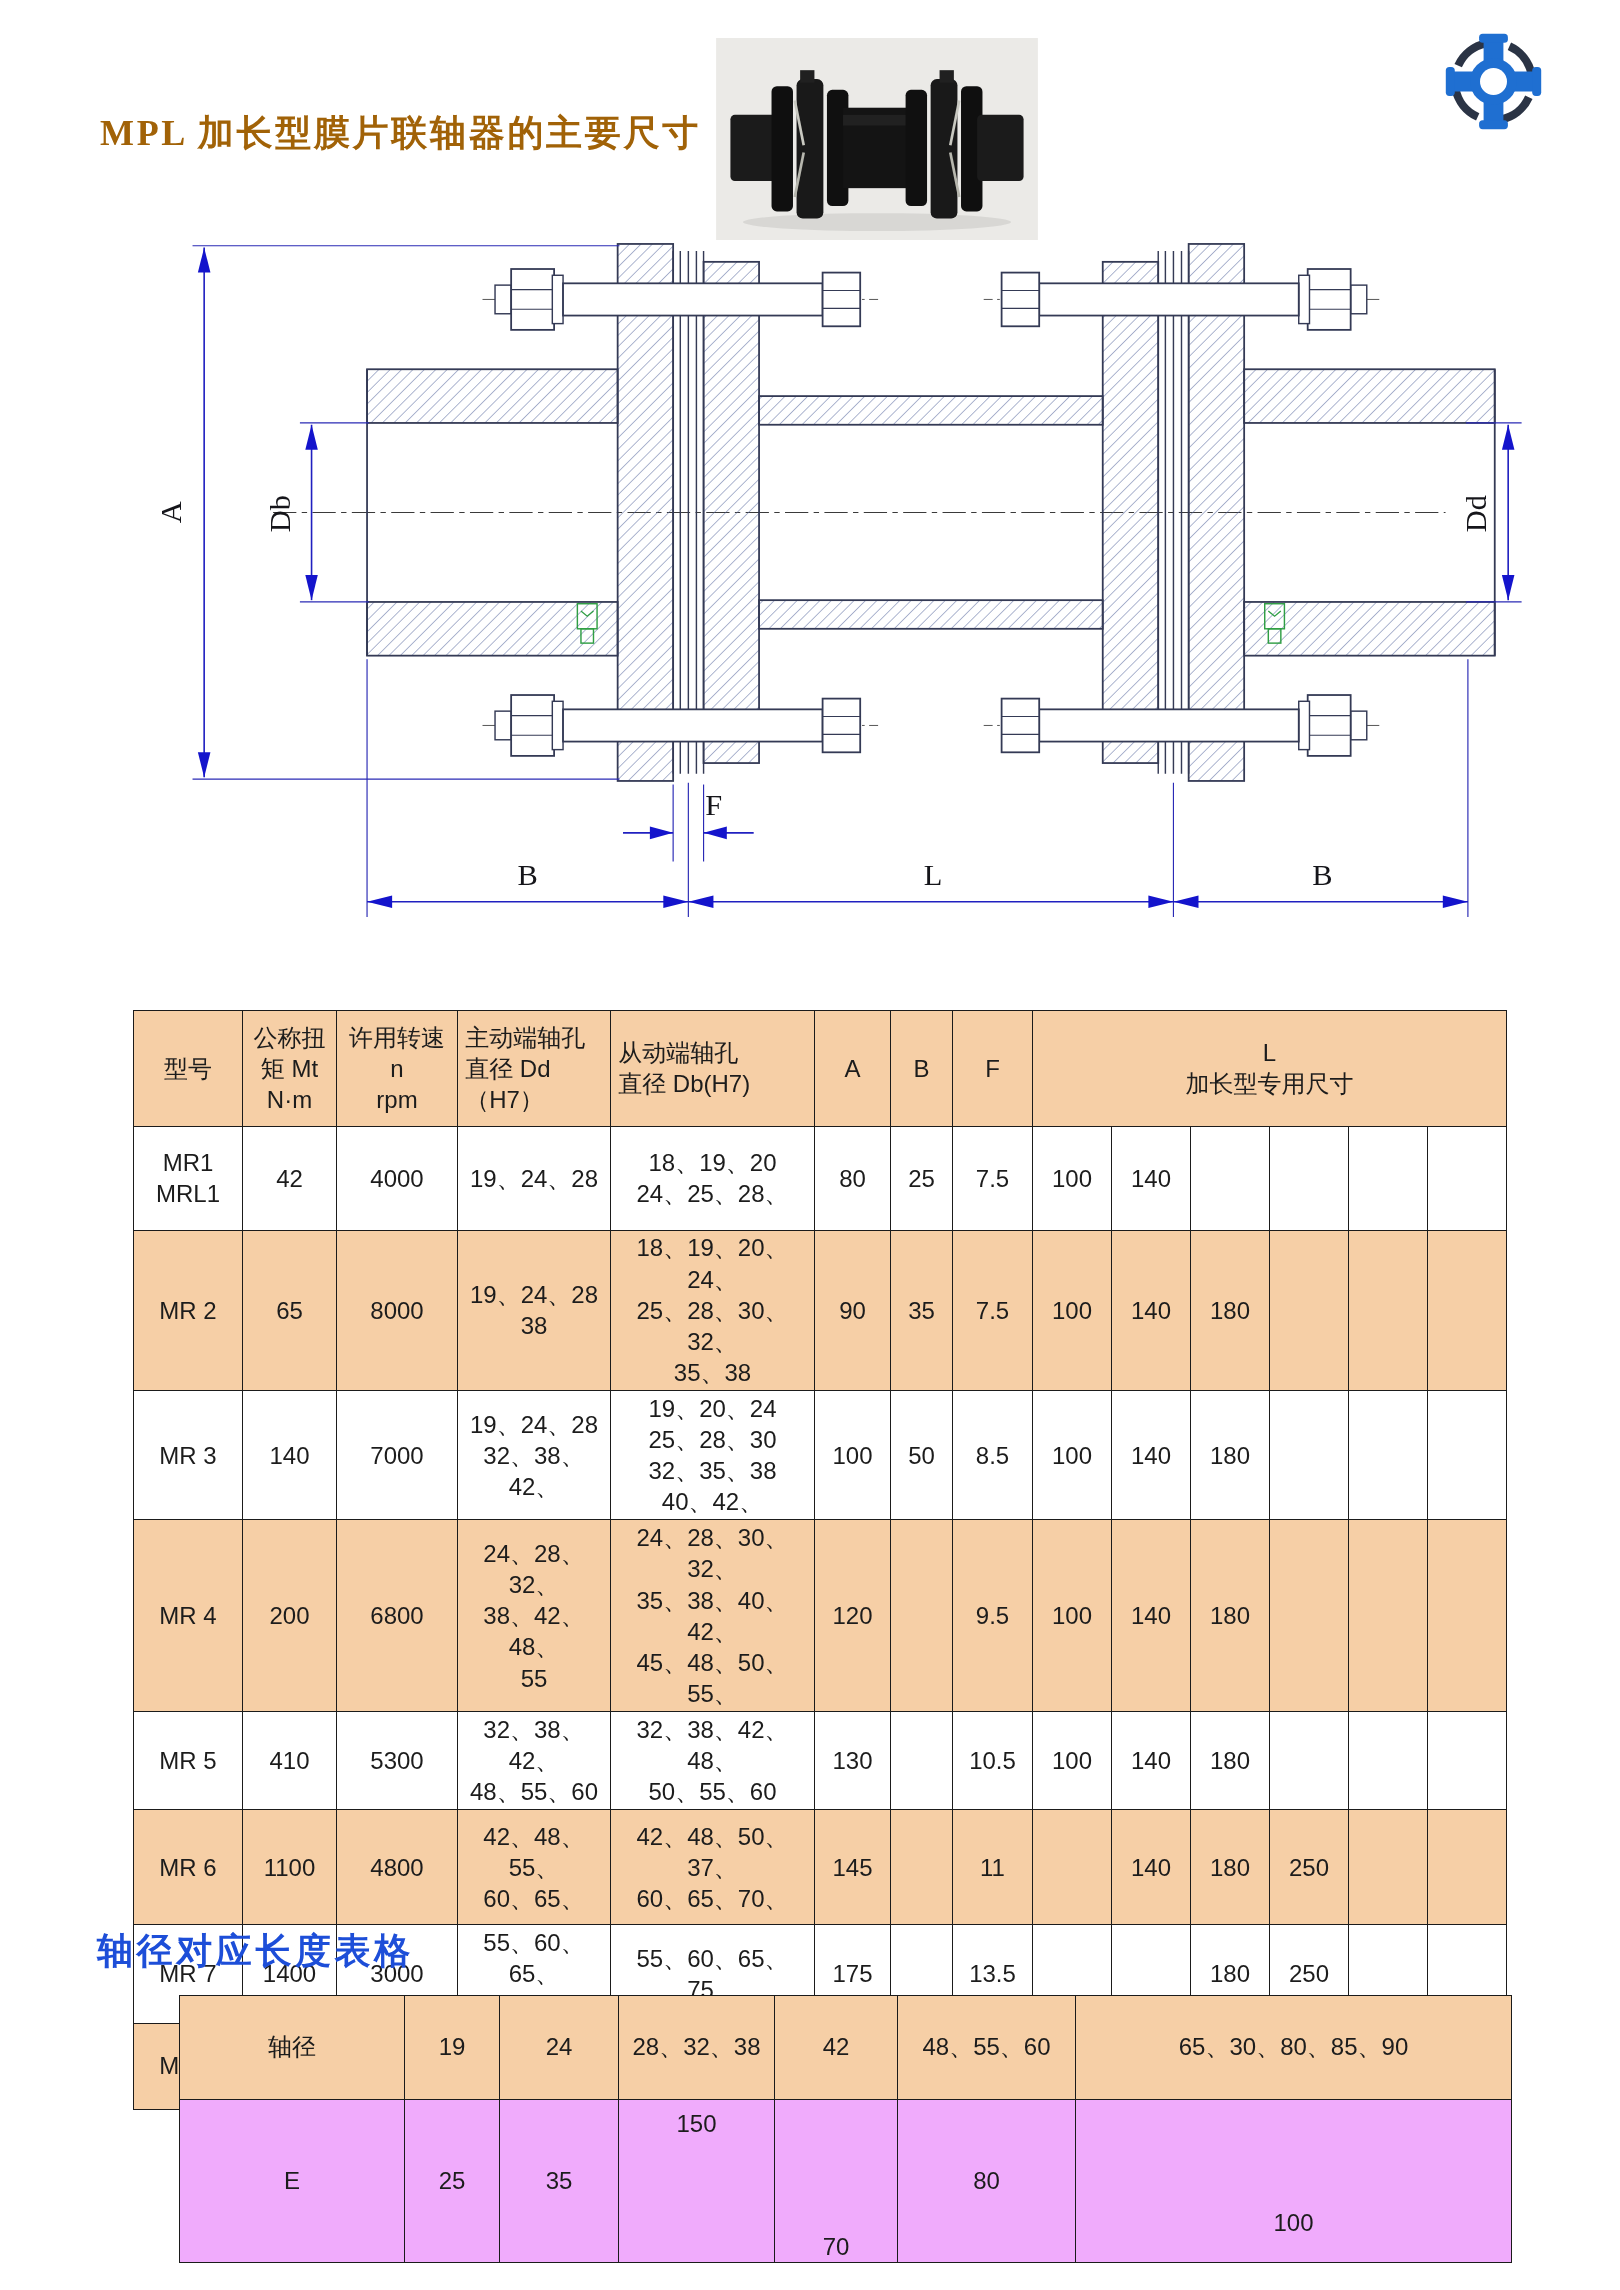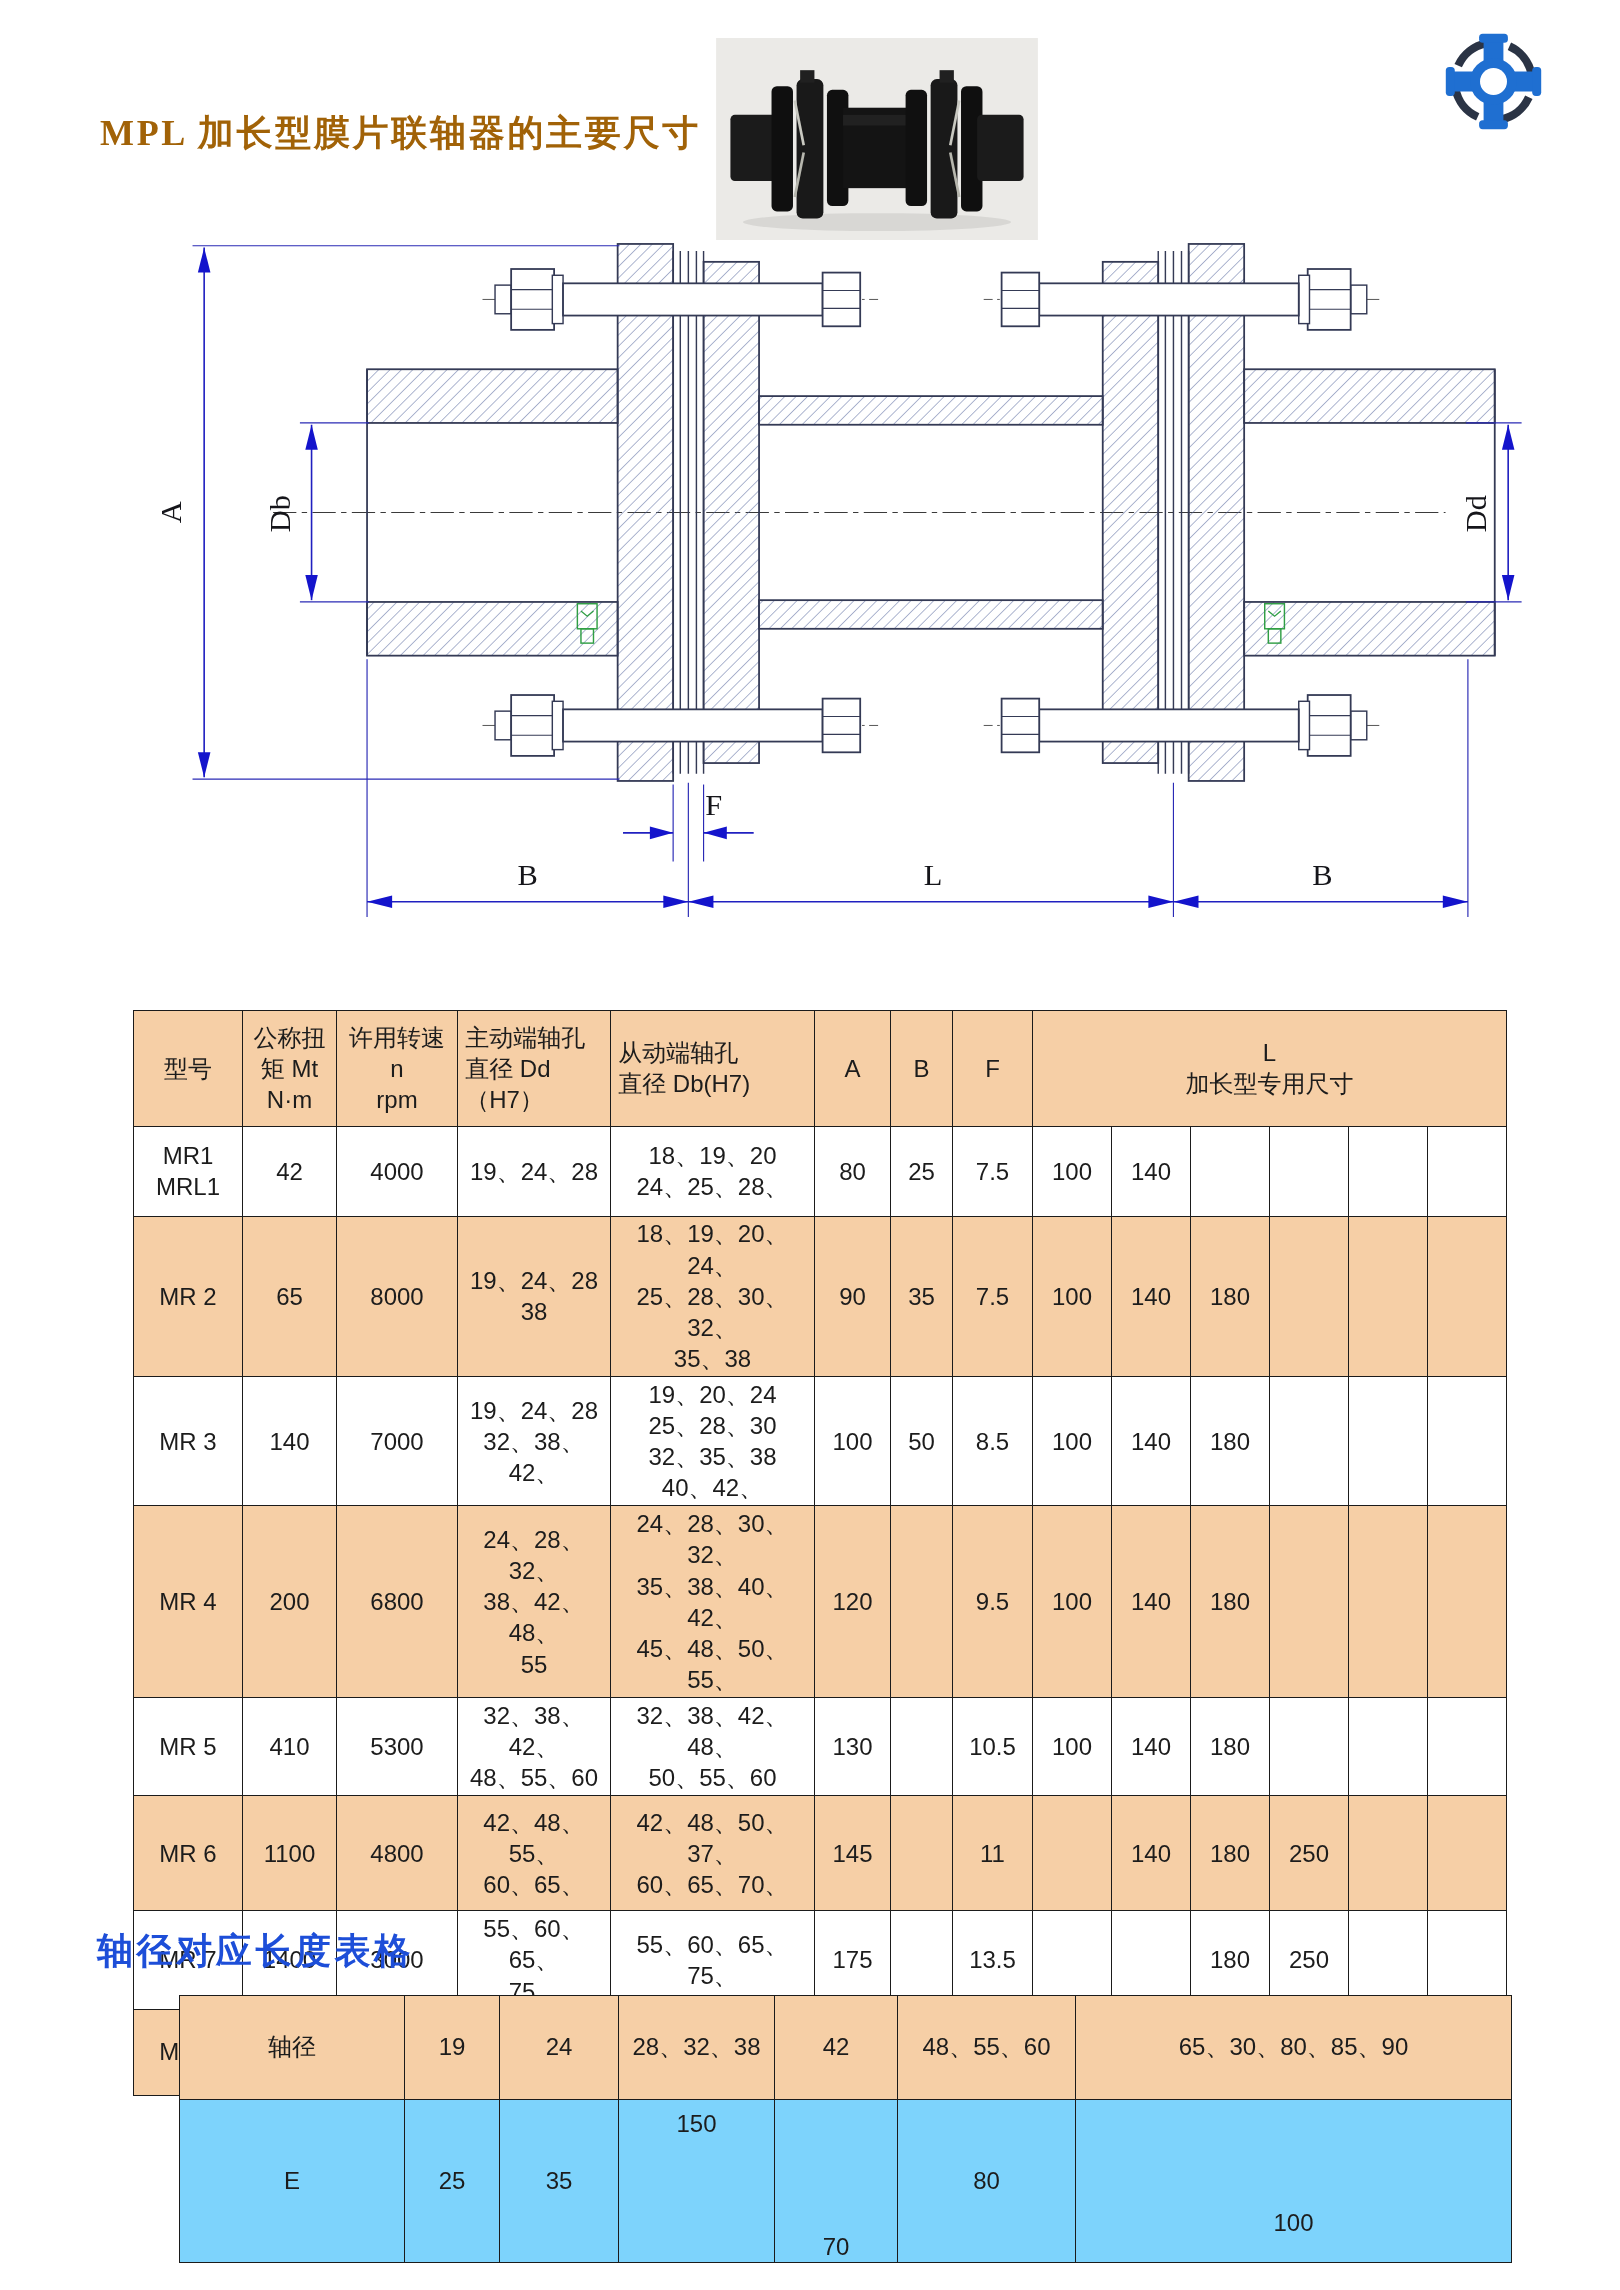--- a/index.html
+++ b/index.html
@@ -28,21 +28,21 @@
   .main-table thead td{background:#f6cfa6;height:111px;}
   .main-table td.al{text-align:left;padding-left:7.2px;}
   .main-table tr.peach td{background:#f6cfa6;}
 
   
   .section-title{position:absolute;left:97px;top:1927px;font-size:36px;font-weight:bold;
                  color:#1d4ed8;font-family:"Liberation Serif",serif;letter-spacing:3.6px;}
   .len-table{position:absolute;left:148px;top:1995px;width:1332px;font-size:24px;margin-left:31px;}
   .len-table td{border:1.8px solid #1b1b1b;text-align:center;vertical-align:middle;padding:1.8px 3.6px;}
   .len-table tr.head td{background:#f6cfa6;height:99px;}
-  .len-table tr.body td{background:#7dd3fc;height:136px;}
+  .len-table tr.body td{background:#f0abfc;height:136px;}
   .len-table td.va-top{vertical-align:top;padding-top:10.7px;}
   .len-table td.va-bot{vertical-align:bottom;padding-bottom:1px;}
   .len-table td.va-low{vertical-align:bottom;padding-bottom:25px;}
 </style>
 </head>
 <body>
 
 <div id="page">
 
   <div class="doc-title">MPL 加长型膜片联轴器的主要尺寸</div>
@@ -241,21 +241,21 @@
         <td class="al">从动端轴孔
 直径 Db(H7)</td>
         <td>A</td>
         <td>B</td>
         <td>F</td>
         <td colspan="6">L
 加长型专用尺寸</td>
       </tr>
     </thead>
     <tbody>
-        <tr style="height: 90px;">
+        <tr style="height: 104px;">
           <td>MR1
 MRL1</td>
           <td>42</td>
           <td>4000</td>
           <td>19、24、28</td>
           <td>18、19、20
 24、25、28、</td>
           <td>80</td>
           <td>25</td>
           <td>7.5</td>

